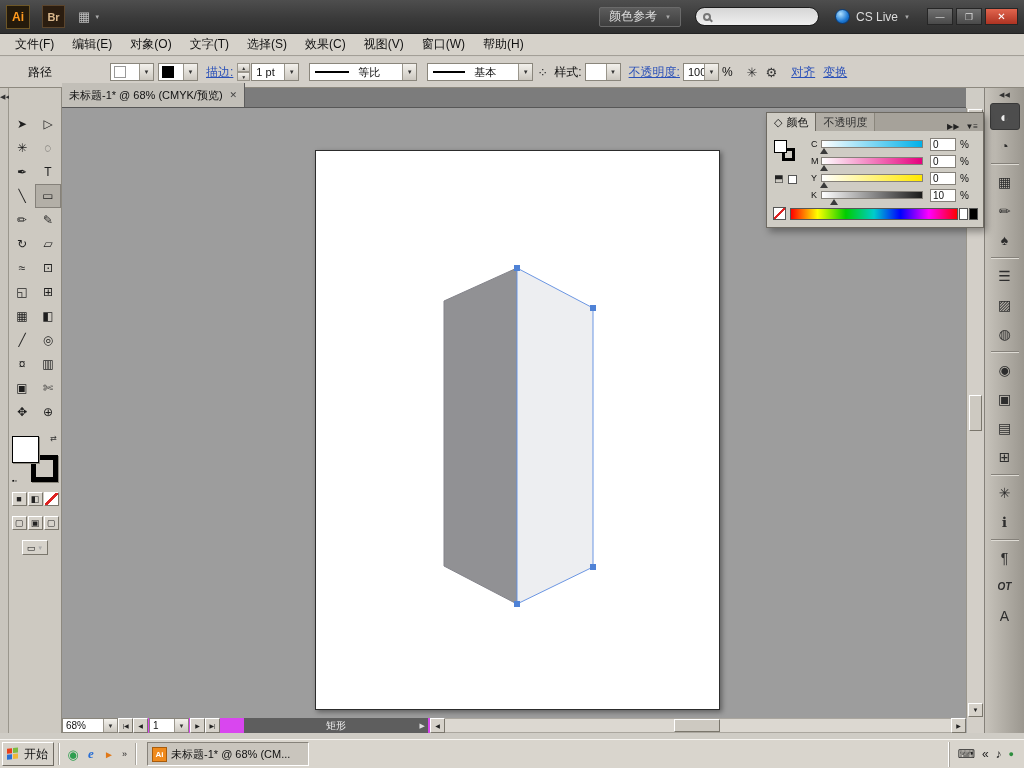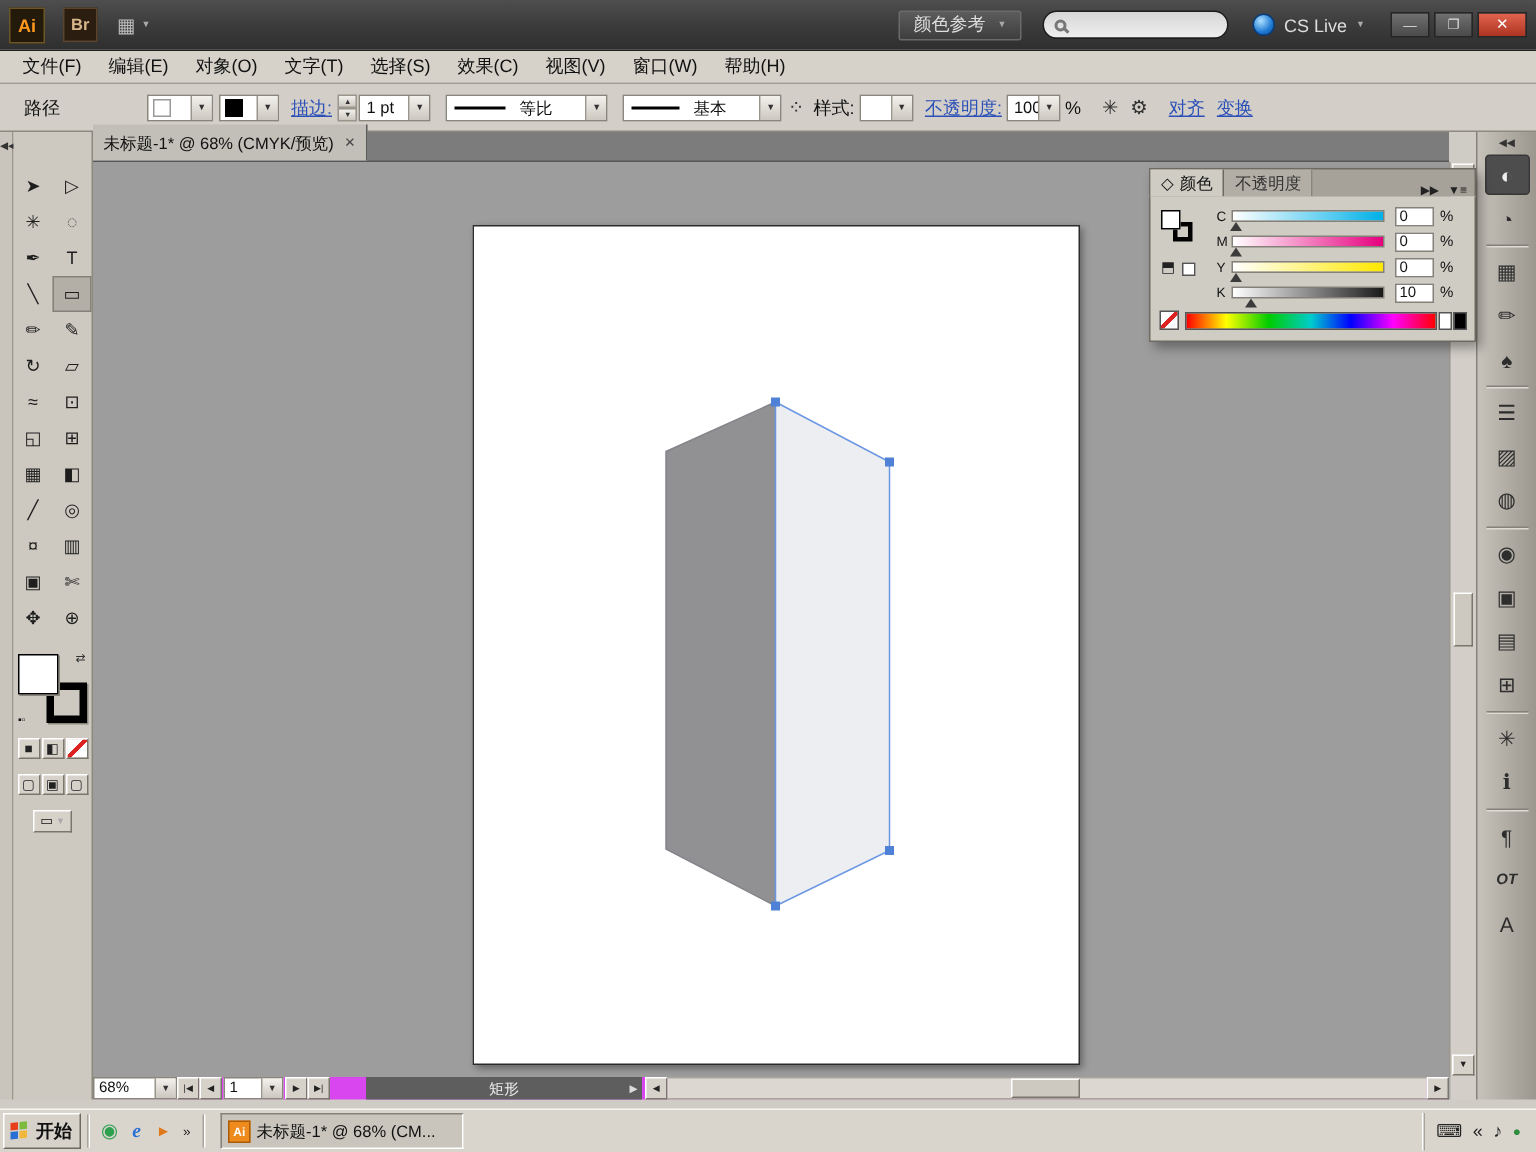--- a/index.html
+++ b/index.html
@@ -32,21 +32,21 @@
     color:#ddd;display:flex;align-items:center;justify-content:center;font-size:9px;margin-left:3px}
   .winbtn.close{width:33px;background:linear-gradient(#e2654e,#ad3322);color:#fff;font-size:10px}
 
   
   .menubar{position:absolute;left:0;top:34px;width:1024px;height:22px;background:#d6d2ca;
     border-bottom:1px solid #a39f97;display:flex;align-items:center;padding-left:6px}
   .menu-item{padding:0 9px;white-space:nowrap}
 
   
   .controlbar{position:absolute;left:0;top:57px;width:1024px;height:31px;background:#d3cfc8;
-    border-bottom:1px solid #8d897f;display:flex;align-items:center;padding-left:16px;font-size:12px;white-space:nowrap}
+    border-bottom:1px solid #8d897f;display:flex;align-items:center;padding-left:28px;font-size:12px;white-space:nowrap}
   .blue-link{color:#2b51b8;text-decoration:underline}
   .combo{height:18px;background:#fff;border:1px solid #8a867c;display:flex;align-items:center;font-size:11px;flex:none}
   .combo .ctext{padding:0 4px;overflow:hidden}
   .cbtn{width:14px;height:100%;background:linear-gradient(#f3f1ec,#ccc8c0);border-left:1px solid #9a968c;
     display:flex;align-items:center;justify-content:center;flex:none}
   .cbtn::after{content:"▼";font-size:6px;color:#333}
   .stepper{width:13px;height:18px;display:flex;flex-direction:column;flex:none;margin-right:1px}
   .stepbtn{flex:1;background:linear-gradient(#f3f1ec,#ccc8c0);border:1px solid #9a968c;display:flex;align-items:center;justify-content:center;font-size:5px;color:#333}
   .mini-swatch{width:12px;height:12px;margin:0 3px;flex:none}
   .line-swatch{height:2px;background:#000;margin:0 5px;flex:none}
@@ -142,21 +142,21 @@
     justify-content:center;position:relative;margin-left:24px;font-size:10px}
   .status-field::after{content:"▶";position:absolute;right:3px;font-size:7px;color:#ddd}
   .hscroll{flex:1;height:15px;position:relative;background:#dcd8d1;border:1px solid #aaa69e;border-left:none;border-right:none}
   .hthumb{position:absolute;left:229px;top:0;width:46px;height:13px;background:#cdc9c1;border:1px solid;border-color:#fff #7a766c #7a766c #fff}
   .corner{position:absolute;left:966px;top:718px;width:18px;height:15px;background:#d3cfc8;border-left:1px solid #aaa}
 
   
   .taskbar{position:absolute;left:0;top:739px;width:1024px;height:29px;background:#d9d5cd;
     border-top:1px solid #f6f4f0;display:flex;align-items:center;padding:0 2px}
   .startbtn{width:52px;height:24px;background:#d6d2ca;border:1px solid;border-color:#fff #6e6a62 #6e6a62 #fff;
-    display:flex;align-items:center;gap:4px;padding:0 4px;font-weight:bold;flex:none}
+    display:flex;align-items:center;gap:4px;padding:0 4px;font-weight:normal;flex:none}
   .flag{width:13px;height:13px;display:grid;grid-template-columns:5px 5px;grid-template-rows:5px 5px;gap:1px;transform:skewY(-6deg)}
   .flag i{display:block}
   .f-r{background:#e8401c}.f-g{background:#7cbb3f}.f-b{background:#2a6fd4}.f-y{background:#f0b73a}
   .ql-sep{width:0;height:22px;border-left:1px solid #a8a49c;border-right:1px solid #fff;margin:0 4px}
   .ql-icon{width:18px;height:18px;display:flex;align-items:center;justify-content:center;font-size:13px;flex:none}
   .globe{color:#2e9e4f}.e-blue{color:#2a6fd4;font-style:italic;font-weight:bold;font-family:"Liberation Serif",serif}
   .mp{color:#e07818;font-size:10px}
   .overflow-chevron{font-size:9px;color:#222;margin:0 4px}
   .taskbtn{width:162px;height:24px;background:#c9c5bd;border:1px solid;border-color:#86827a #fff #fff #86827a;
     display:flex;align-items:center;gap:4px;padding:0 4px;font-size:11px;white-space:nowrap;overflow:hidden;margin-left:6px;flex:none}

